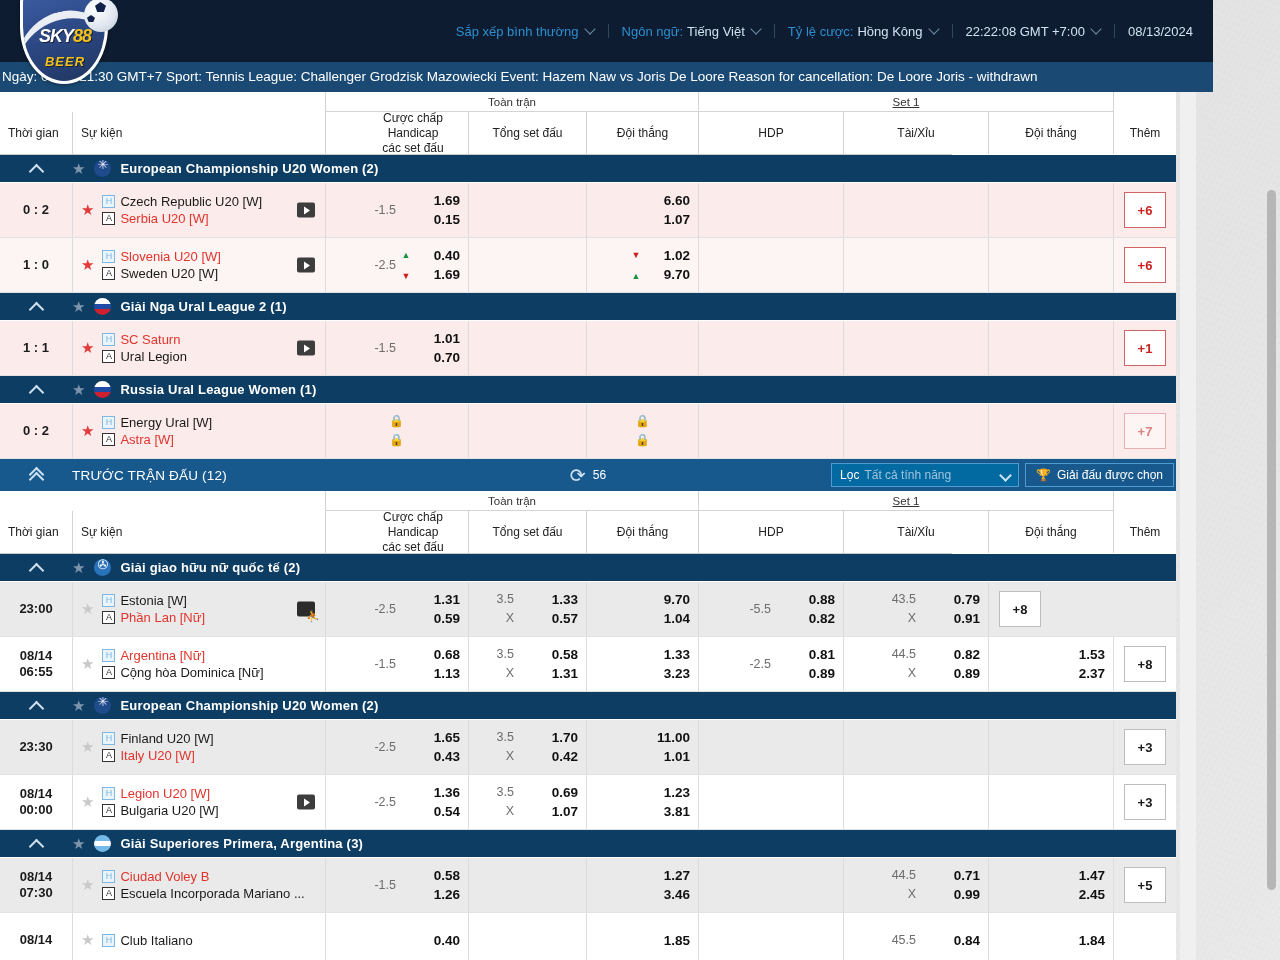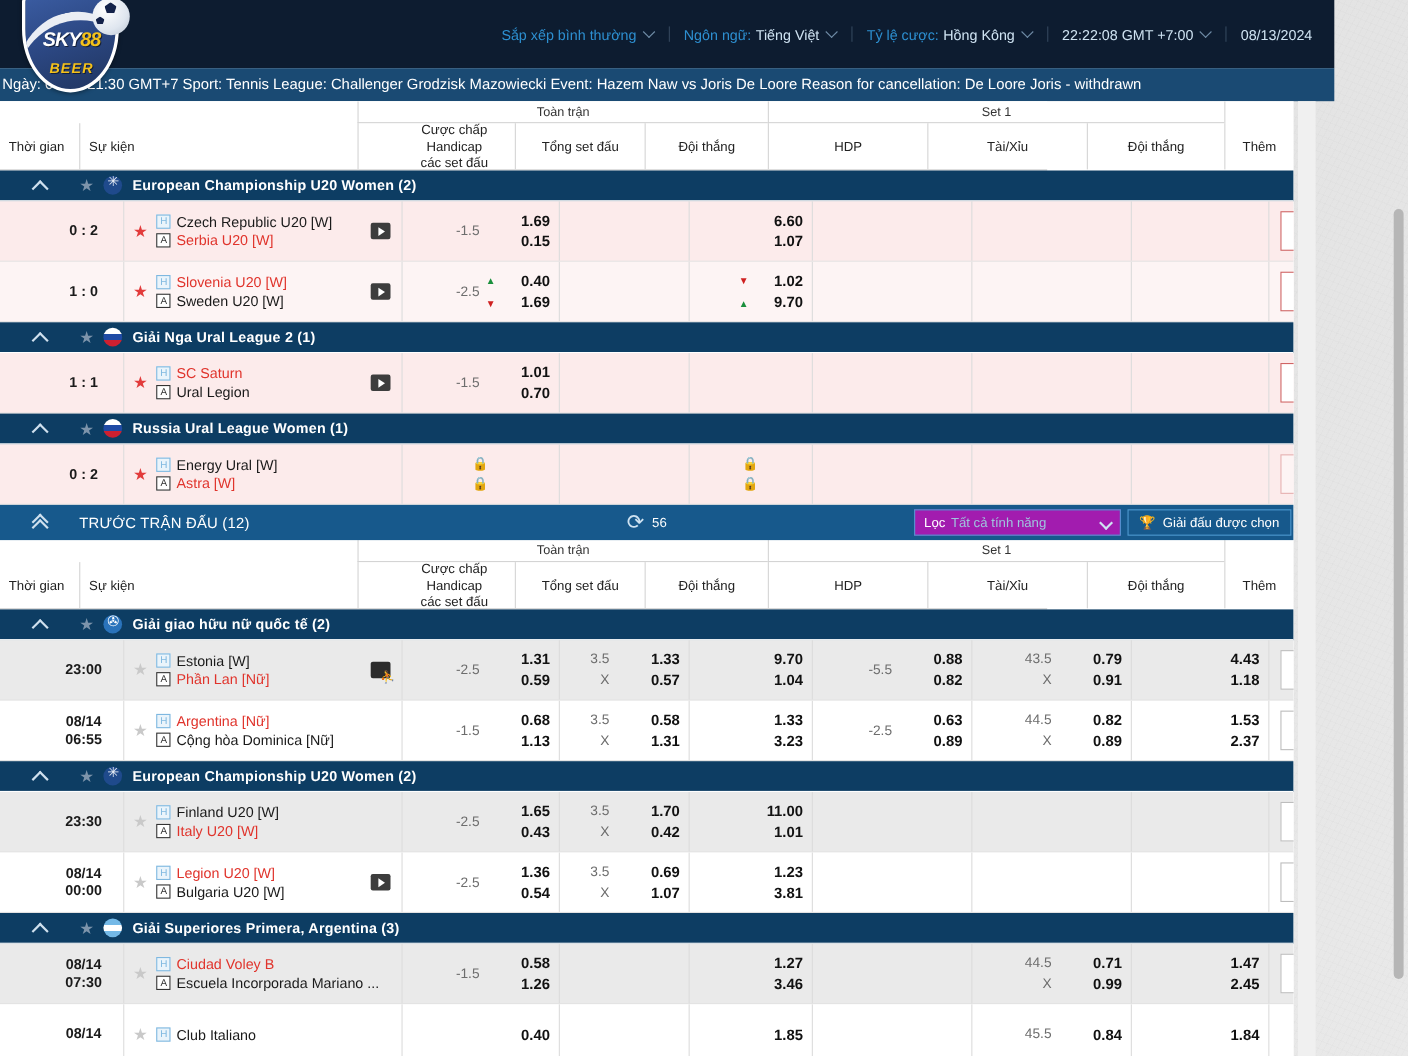--- a/index.html
+++ b/index.html
@@ -101,21 +101,21 @@
   .c-time   { width: 72px; min-width: 72px; }
   .c-event  { width: 253px; min-width: 253px; }
   .c-hcap   { width: 143px; min-width: 143px; padding-left: 32px; }
   .c-total  { width: 118px; min-width: 118px; }
   .c-ml     { width: 112px; min-width: 112px; }
   .c-shdp   { width: 145px; min-width: 145px; }
   .c-stot   { width: 145px; min-width: 145px; }
   .c-sml    { width: 125px; min-width: 125px; }
   .c-more   { width: 63px; min-width: 63px; }
   .grp-full { width: 373px; min-width: 373px; }
-  .grp-set  { width: 415px; min-width: 415px; }
+  .grp-set  { width: 415px; min-width: 415px; text-decoration: underline; }
   .bl { border-left: 1px solid #d4d4d4; }
   .thead-top .grp-full, .thead-top .grp-set { border-bottom: 1px solid #d4d4d4; }
 
   
   .league {
     display: flex; align-items: center; height: 28px;
     background: #0d3d63; color: #ffffff; border-bottom: 1px solid #ffffff;
   }
   .league-chev { width: 72px; display: flex; align-items: center; justify-content: center; cursor: pointer; }
   .chev-up {
@@ -144,21 +144,21 @@
     color: #e8edf5; font-size: 13px;
   }
   .flag-globe { background: #2a73bb; }
   .flag-globe::after {
     content: "✇"; position: absolute; left: 0; top: -2px; width: 17px; text-align: center;
     color: #ffffff; font-size: 13px;
   }
   .league-name { font-size: 13px; font-weight: bold; letter-spacing: .2px; }
 
   
-  .mrow { display: flex; min-height: 55px; border-bottom: 1px solid #e2e2e2; font-size: 13px; padding-left: 40px; }
+  .mrow { display: flex; min-height: 55px; border-bottom: 1px solid #e2e2e2; font-size: 13px; }
   .mrow.live-a { background: #fcebeb; }
   .mrow.live-b { background: #fdf4f4; }
   .mrow.pre-a  { background: #eaeaea; }
   .mrow.pre-b  { background: #ffffff; }
 
   .cell { display: flex; align-items: center; }
   .time {
     width: 72px; min-width: 72px; justify-content: center; text-align: center;
     font-weight: bold; font-size: 13px; color: #1a1a1a; line-height: 16px;
   }
@@ -229,21 +229,21 @@
   .secbar-title { font-size: 13.5px; letter-spacing: .2px; }
   .sec-refresh {
     position: absolute; left: 0; top: 0; width: 1176px; height: 32px;
     display: flex; align-items: center; justify-content: center; pointer-events: none;
   }
   .refresh-inner { display: flex; align-items: center; gap: 7px; pointer-events: auto; cursor: pointer; }
   .refresh-icon { font-size: 19px; color: #cfe3f2; line-height: 1; }
   .refresh-count { font-size: 12px; color: #ffffff; }
   .sec-right { position: absolute; right: 2px; top: 4px; display: flex; gap: 6px; }
   .filter-sel {
-    width: 188px; height: 24px; border: 1px solid #4f9ad0; background: #a21caf;
+    width: 188px; height: 24px; border: 1px solid #4f9ad0; background: #0369a1;
     display: flex; align-items: center; padding: 0 8px; font-size: 12px; cursor: pointer;
   }
   .filter-sel .lbl { color: #ffffff; margin-right: 5px; }
   .filter-sel .val { color: #9fc4de; flex: 1 1 auto; }
   .filter-sel .dc { width: 9px; height: 9px; position: relative; }
   .filter-sel .dc::after {
     content: ""; position: absolute; left: 0; top: 0; width: 7px; height: 7px;
     border-right: 2px solid #cfe3f2; border-bottom: 2px solid #cfe3f2; transform: rotate(45deg);
   }
   .tour-btn {
@@ -974,36 +974,20 @@
               <div class="arrow-col">
                 <div></div>
                 <div></div>
               </div>
               <div class="price-col">
                 <div>0.79</div>
                 <div>0.91</div>
               </div>
             </div>
           </div>
-          <div class="odds-col oc-sml">
-            <div class="pairbox">
-              <div class="line-col">
-                <div></div>
-                <div></div>
-              </div>
-              <div class="arrow-col">
-                <div></div>
-                <div></div>
-              </div>
-              <div class="price-col">
-                <div>4.43</div>
-                <div>1.18</div>
-              </div>
-            </div>
-          </div>
           <div class="odds-col oc-more">
             <div class="morebtn pre">+8</div>
           </div>
         </div>
         <div class="mrow pre-b">
           <div class="cell time">
             <div>
               <div>08/14</div>
               <div>06:55</div>
             </div>
@@ -1073,21 +1057,21 @@
             <div class="pairbox">
               <div class="line-col">
                 <div>-2.5</div>
                 <div></div>
               </div>
               <div class="arrow-col">
                 <div></div>
                 <div></div>
               </div>
               <div class="price-col">
-                <div>0.63</div>
+                <div>0.81</div>
                 <div>0.89</div>
               </div>
             </div>
           </div>
           <div class="odds-col oc-stot">
             <div class="pairbox">
               <div class="line-col">
                 <div>44.5</div>
                 <div>X</div>
               </div>

